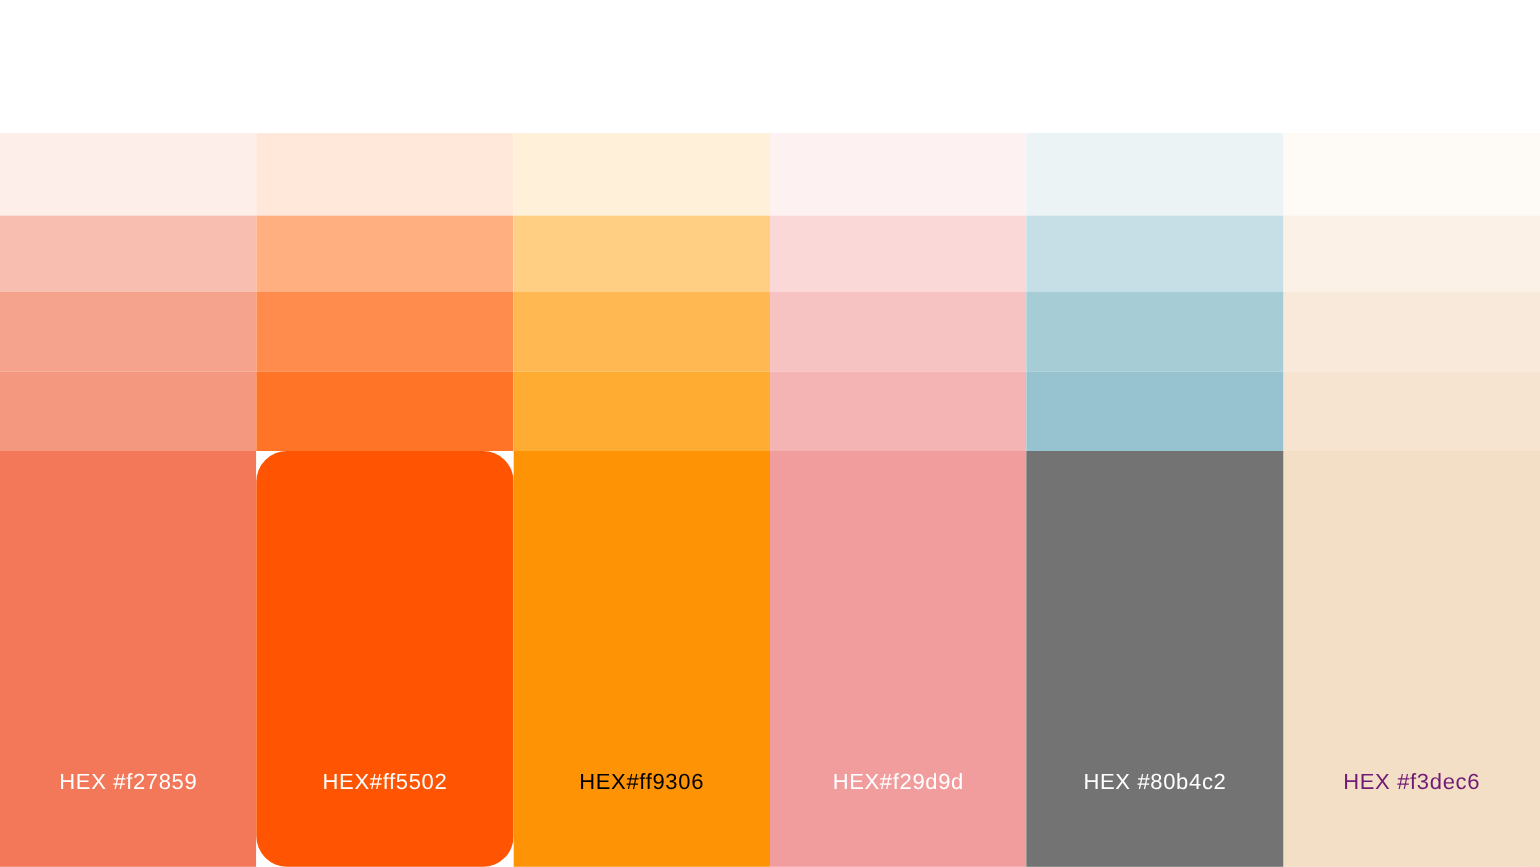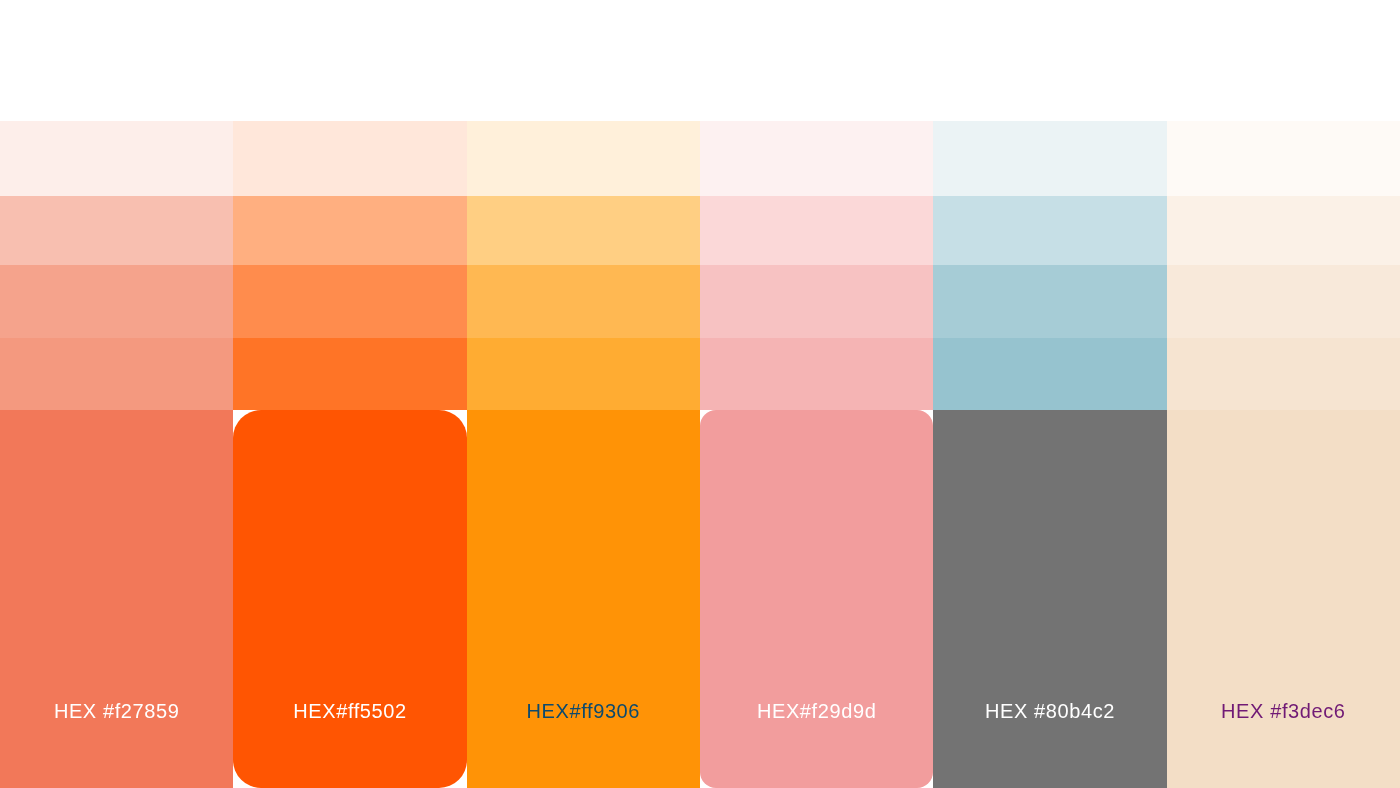--- a/index.html
+++ b/index.html
@@ -106,29 +106,29 @@
         <div class="base-band" style="background: rgb(255, 85, 2); border-radius: 28px;">
           <div class="hex-label" style="color: rgb(255, 255, 255);">HEX#ff5502</div>
         </div>
       </div>
       <div class="swatch-column">
         <div class="tint-band tint-1" style="background: rgb(255, 240, 218);"></div>
         <div class="tint-band tint-2" style="background: rgb(255, 207, 131);"></div>
         <div class="tint-band tint-3" style="background: rgb(255, 184, 82);"></div>
         <div class="tint-band tint-4" style="background: rgb(255, 172, 50);"></div>
         <div class="base-band" style="background: rgb(255, 147, 6);">
-          <div class="hex-label" style="color: #0c4a6e;">HEX#ff9306</div>
+          <div class="hex-label" style="color: #000000;">HEX#ff9306</div>
         </div>
       </div>
       <div class="swatch-column">
         <div class="tint-band tint-1" style="background: rgb(253, 241, 241);"></div>
         <div class="tint-band tint-2" style="background: rgb(251, 216, 216);"></div>
         <div class="tint-band tint-3" style="background: rgb(247, 194, 194);"></div>
         <div class="tint-band tint-4" style="background: rgb(245, 180, 180);"></div>
-        <div class="base-band" style="background: rgb(242, 157, 157); border-radius: 16px;">
+        <div class="base-band" style="background: rgb(242, 157, 157);">
           <div class="hex-label" style="color: rgb(255, 255, 255);">HEX#f29d9d</div>
         </div>
       </div>
       <div class="swatch-column">
         <div class="tint-band tint-1" style="background: rgb(235, 243, 245);"></div>
         <div class="tint-band tint-2" style="background: rgb(198, 223, 230);"></div>
         <div class="tint-band tint-3" style="background: rgb(166, 204, 214);"></div>
         <div class="tint-band tint-4" style="background: rgb(150, 195, 207);"></div>
         <div class="base-band" style="background: #737373;">
           <div class="hex-label" style="color: rgb(255, 255, 255);">HEX #80b4c2</div>

